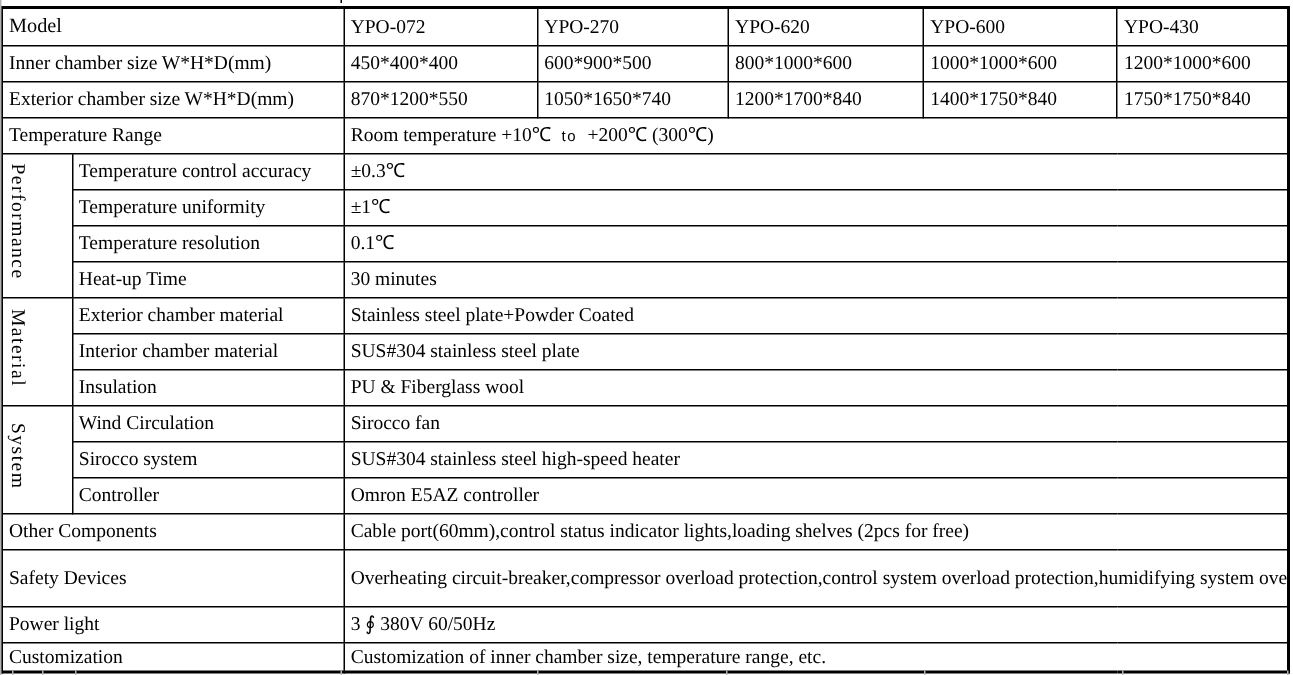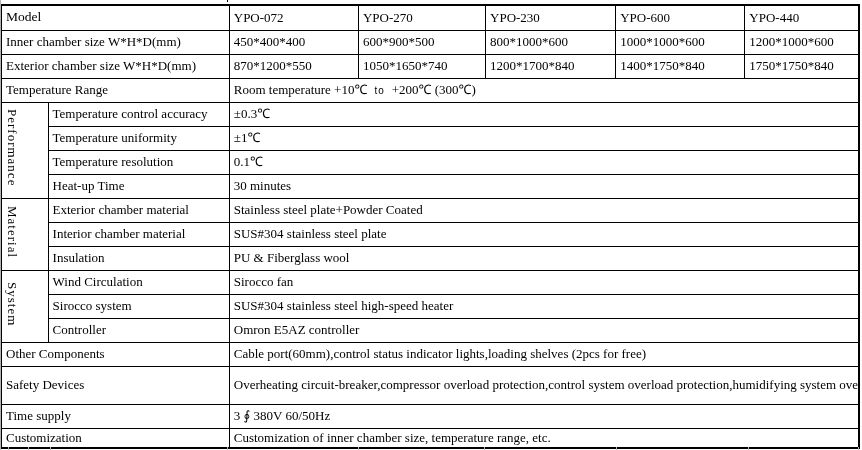--- a/index.html
+++ b/index.html
@@ -72,23 +72,23 @@
         <col style="width:130px">
       <col style="width:129px">
         <col style="width:114px">
     </colgroup>
 
     <tbody>
         <tr class="r-header">
       <th class="model-h" colspan="2">Model</th>
       <td class="center">YPO-072</td>
       <td class="center">YPO-270</td>
-      <td class="center">YPO-230</td>
+      <td class="center">YPO-620</td>
       <td class="center">YPO-600</td>
-      <td class="center">YPO-440</td>
+      <td class="center">YPO-430</td>
     </tr>
 
     <tr class="r">
       <td colspan="2">Inner chamber size W*H*D(mm)</td>
       <td class="center">450*400*400</td>
       <td class="center">600*900*500</td>
       <td class="center">800*1000*600</td>
       <td class="center">1000*1000*600</td>
       <td class="center">1200*1000*600</td>
     </tr>
@@ -163,21 +163,21 @@
 
     <tr class="r">
       <td colspan="2">Other Components</td>
       <td colspan="5">Cable port(60mm),control status indicator lights,loading shelves (2pcs for free)</td>
     </tr>
     <tr class="r-safety">
       <td colspan="2">Safety Devices</td>
       <td colspan="5" class="wrap">Overheating circuit-breaker,compressor overload protection,control system overload protection,humidifying system overheating protection,breakdown indicator light</td>
     </tr>
     <tr class="r">
-      <td colspan="2">Time supply</td>
+      <td colspan="2">Power light</td>
       <td colspan="5">3 ∮ 380V 60/50Hz</td>
     </tr>
     <tr class="r-last">
       <td colspan="2">Customization</td>
       <td colspan="5">Customization of inner chamber size, temperature range, etc.</td>
     </tr>
   </tbody>
     </table>
 
   <div class="gridline gl-left"></div>

